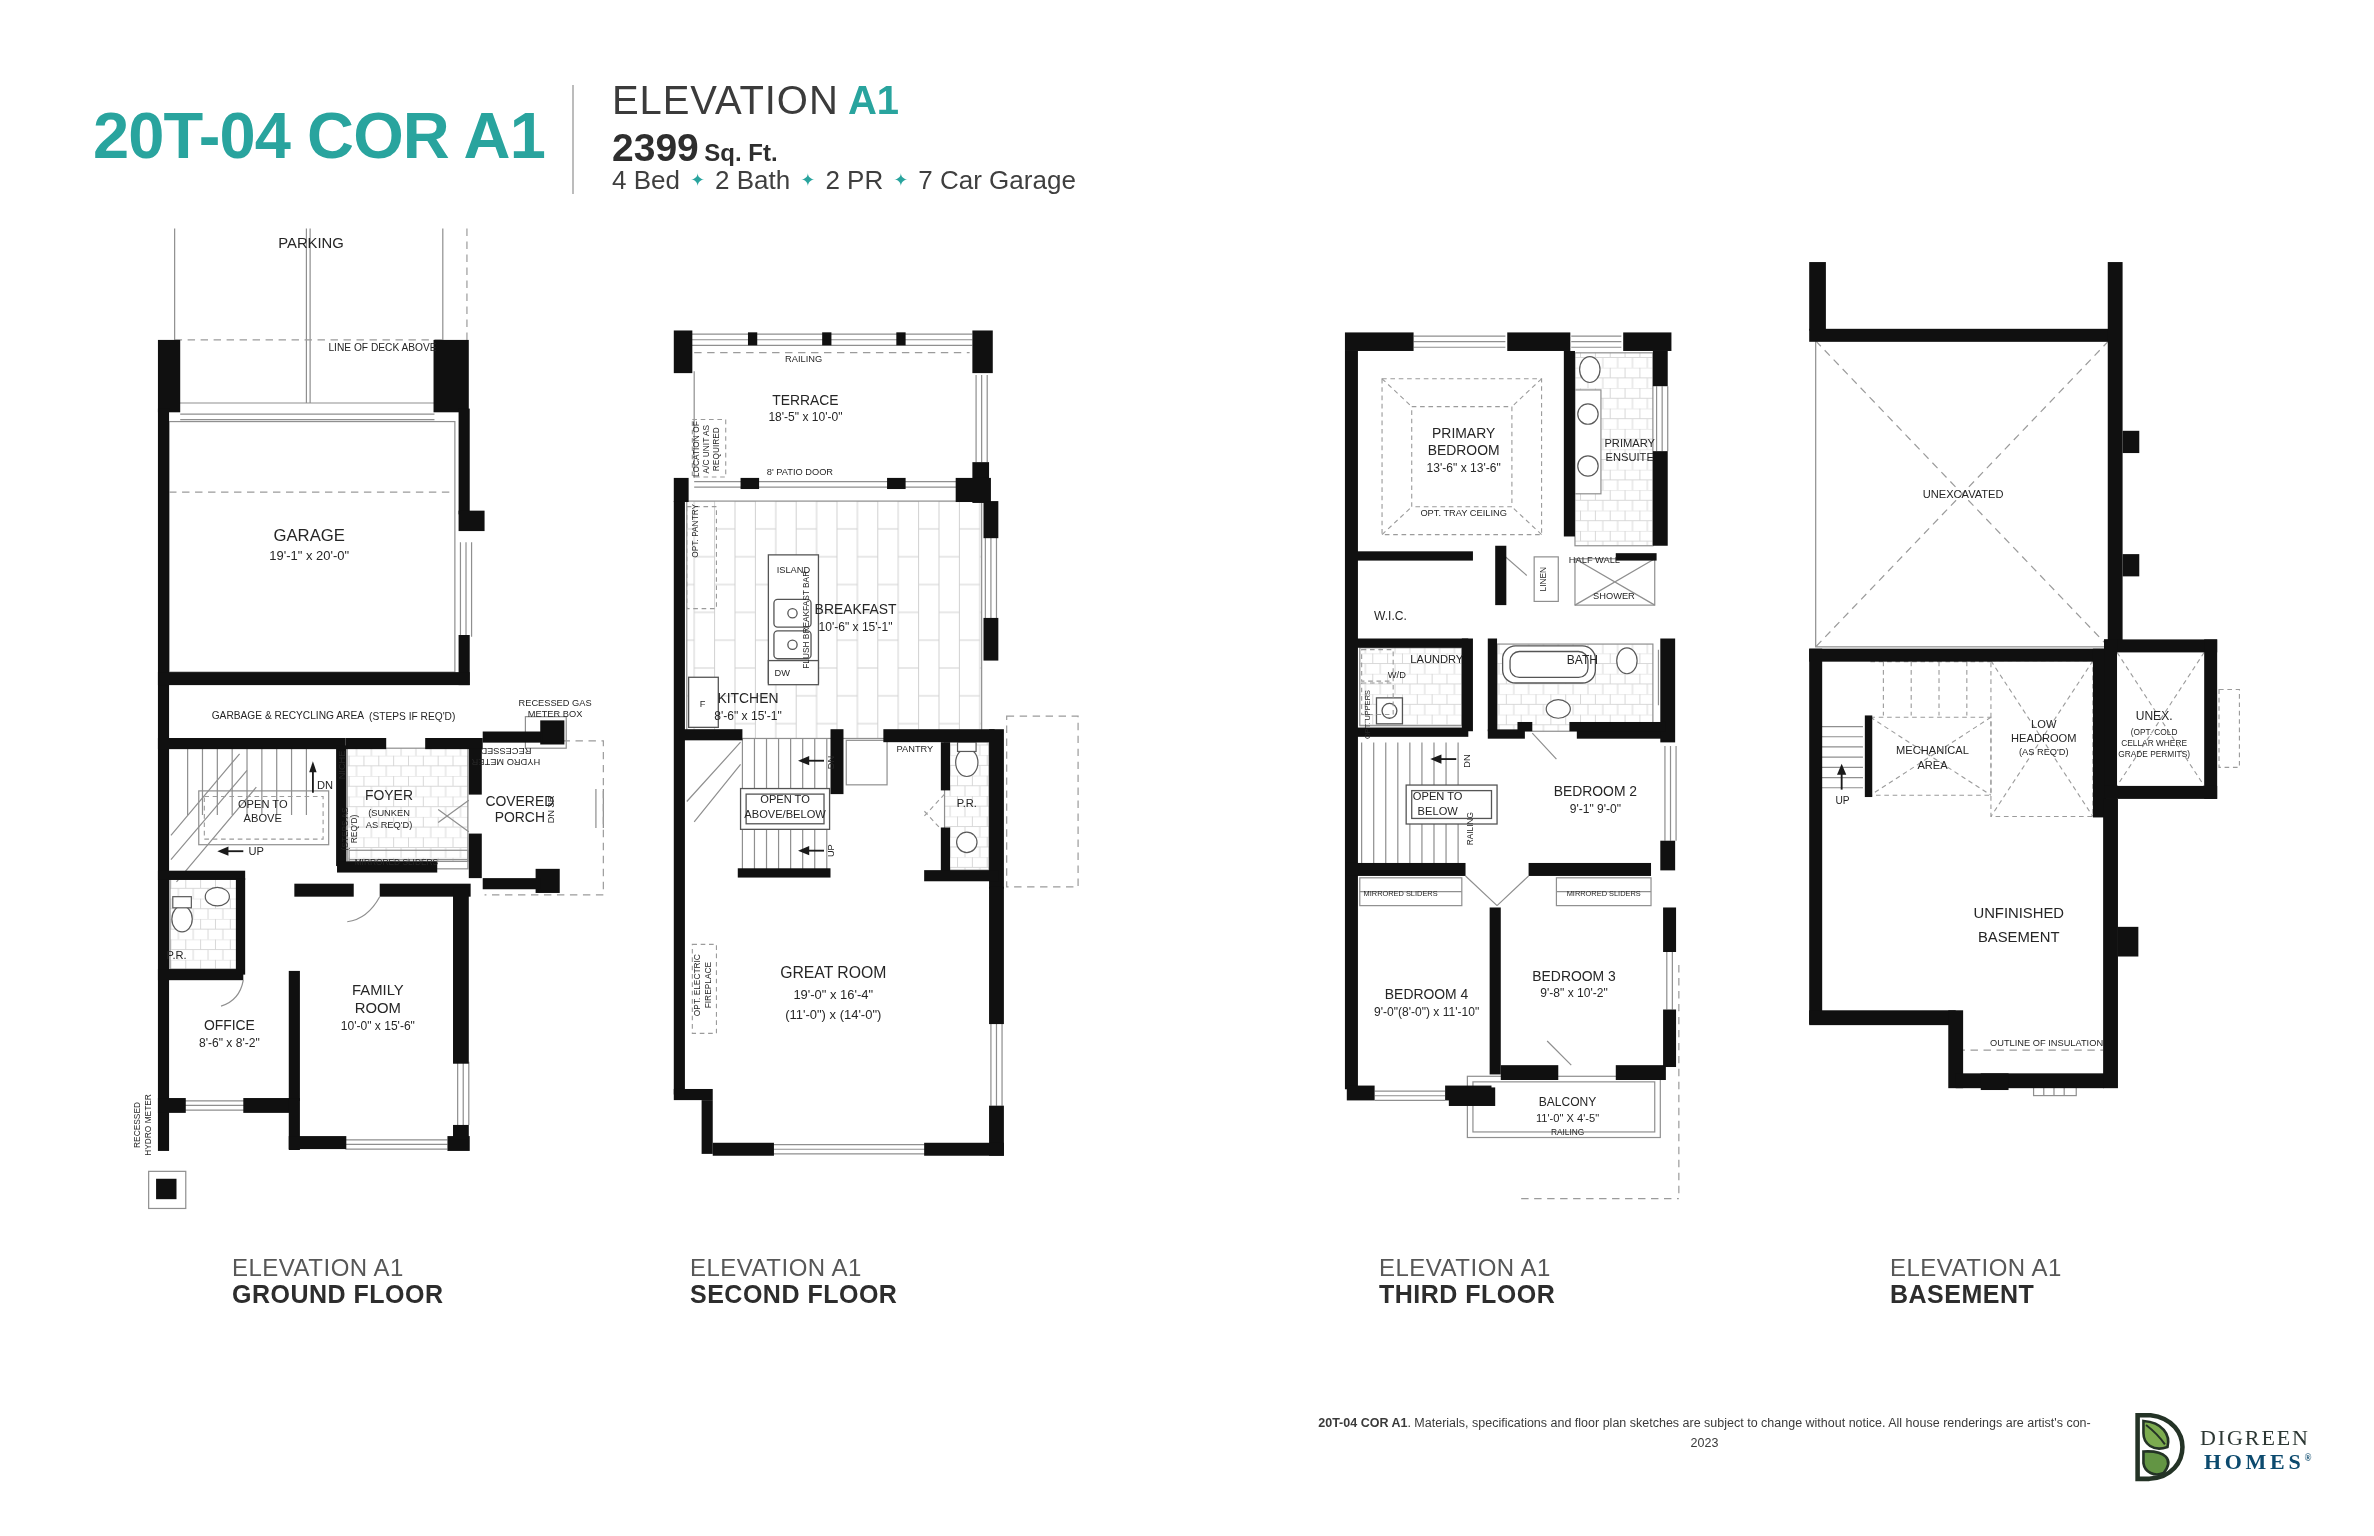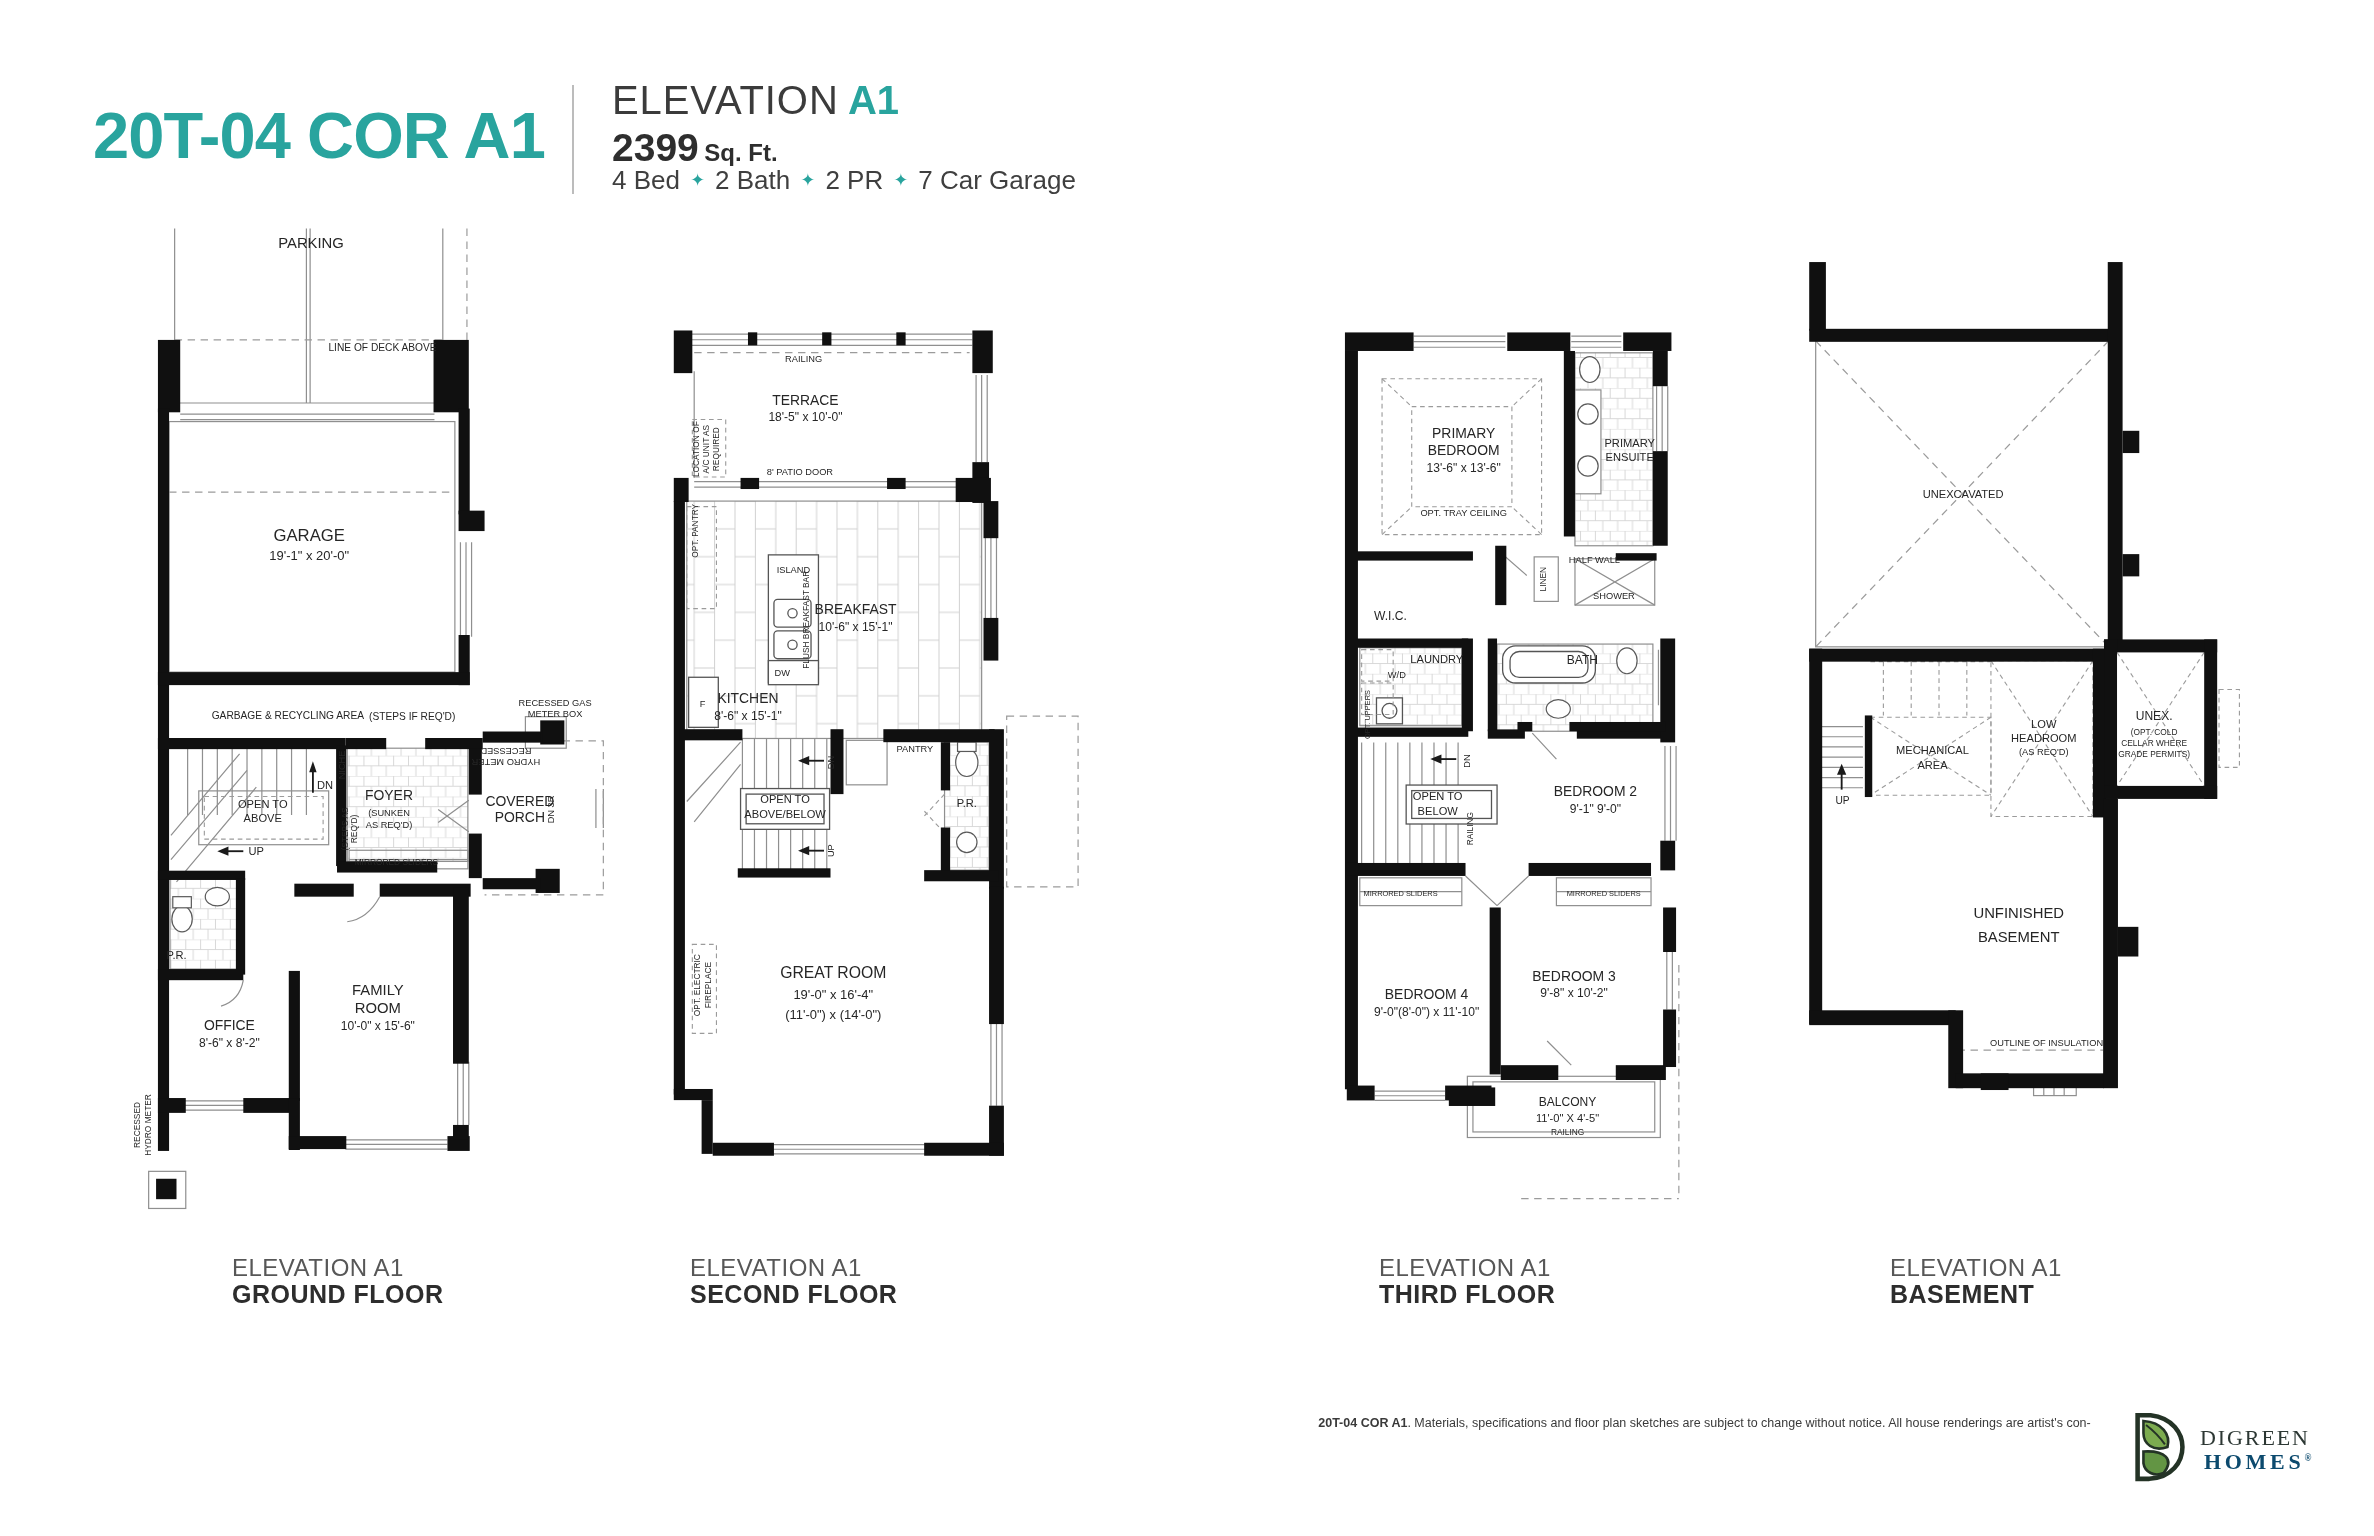--- a/index.html
+++ b/index.html
@@ -474,20 +474,21 @@
     <div class="c1">ELEVATION A1</div>
     <div class="c2">THIRD FLOOR</div>
   </div>
   <div class="cap" style="left:1890px">
     <div class="c1">ELEVATION A1</div>
     <div class="c2">BASEMENT</div>
   </div>
 
   <div class="foot">
     <div><b>20T-04 COR A1</b><span>. Materials, specifications and floor plan sketches are subject to change without notice. All house renderings are artist's con-</span></div>
+    <div>2023</div>
   </div>
 
   <svg class="logo-leaf" viewBox="0 0 100 110">
     <path d="M24,6 H44 C78,10 93,34 93,55 C93,78 77,102 42,104 H24 Z" fill="none" stroke="#243326" stroke-width="7"></path>
     <path d="M33,15 C62,17 75,36 70,55 C48,63 33,50 33,34 Z" fill="#7cab4f" stroke="#243326" stroke-width="4"></path>
     <path d="M37,21 C50,31 60,42 66,51" fill="none" stroke="#243326" stroke-width="3"></path>
     <path d="M33,62 C66,60 81,74 64,95 C50,101 35,94 33,80 Z" fill="#639544" stroke="#243326" stroke-width="4"></path>
   </svg>
   <div class="lg1">DIGREEN</div>
   <div class="lg2"><span>HOMES</span><sup>®</sup></div>

